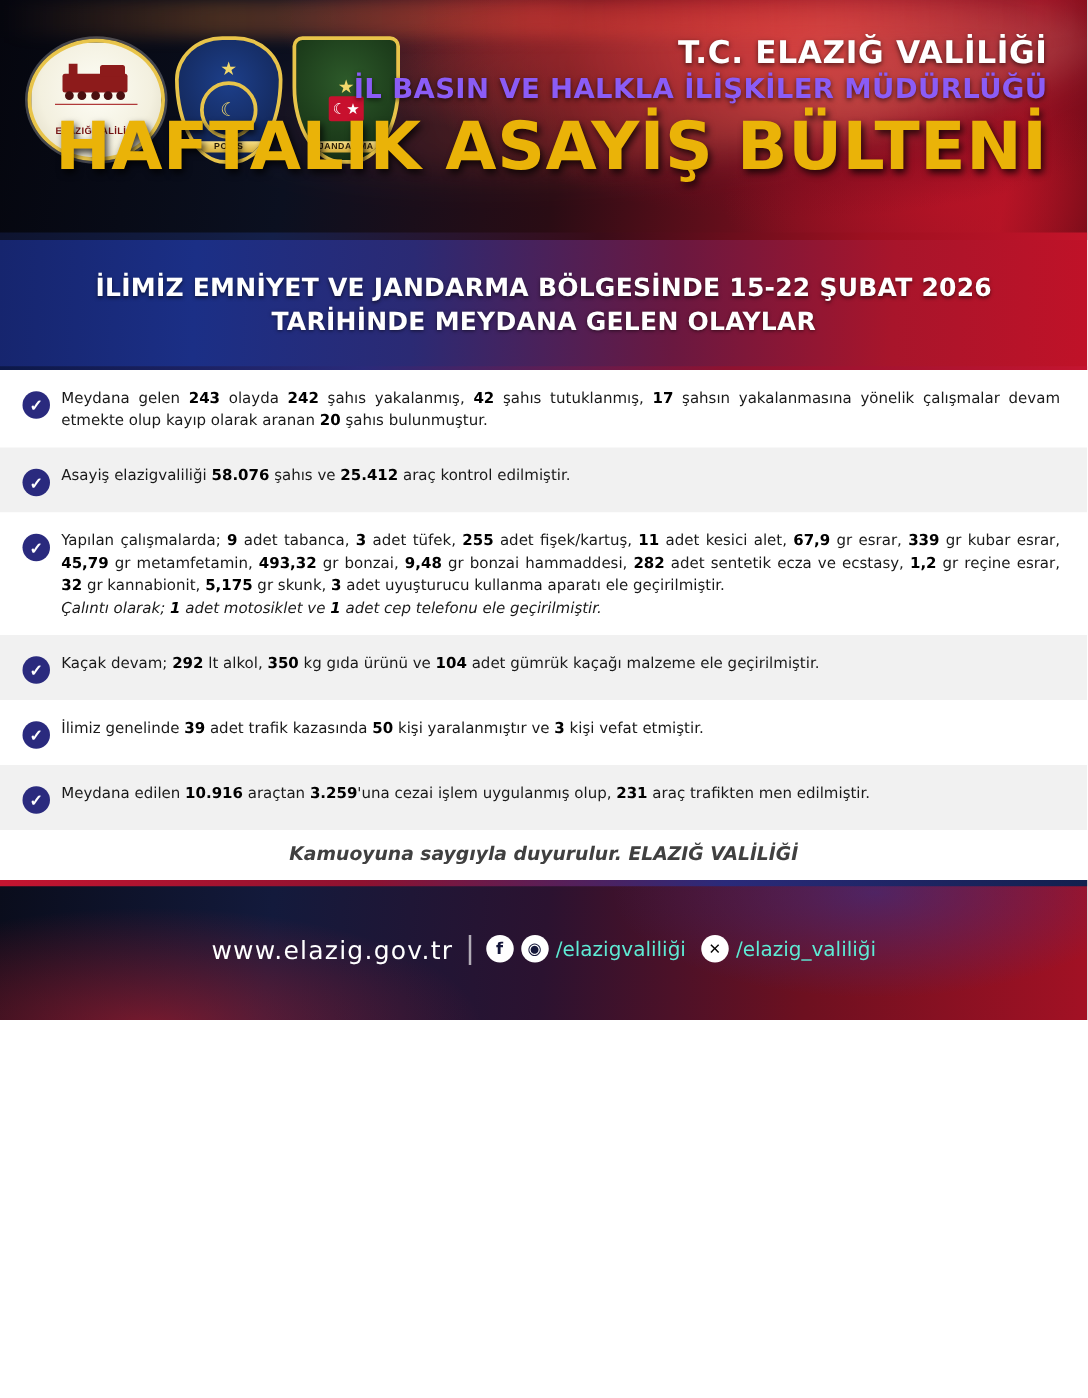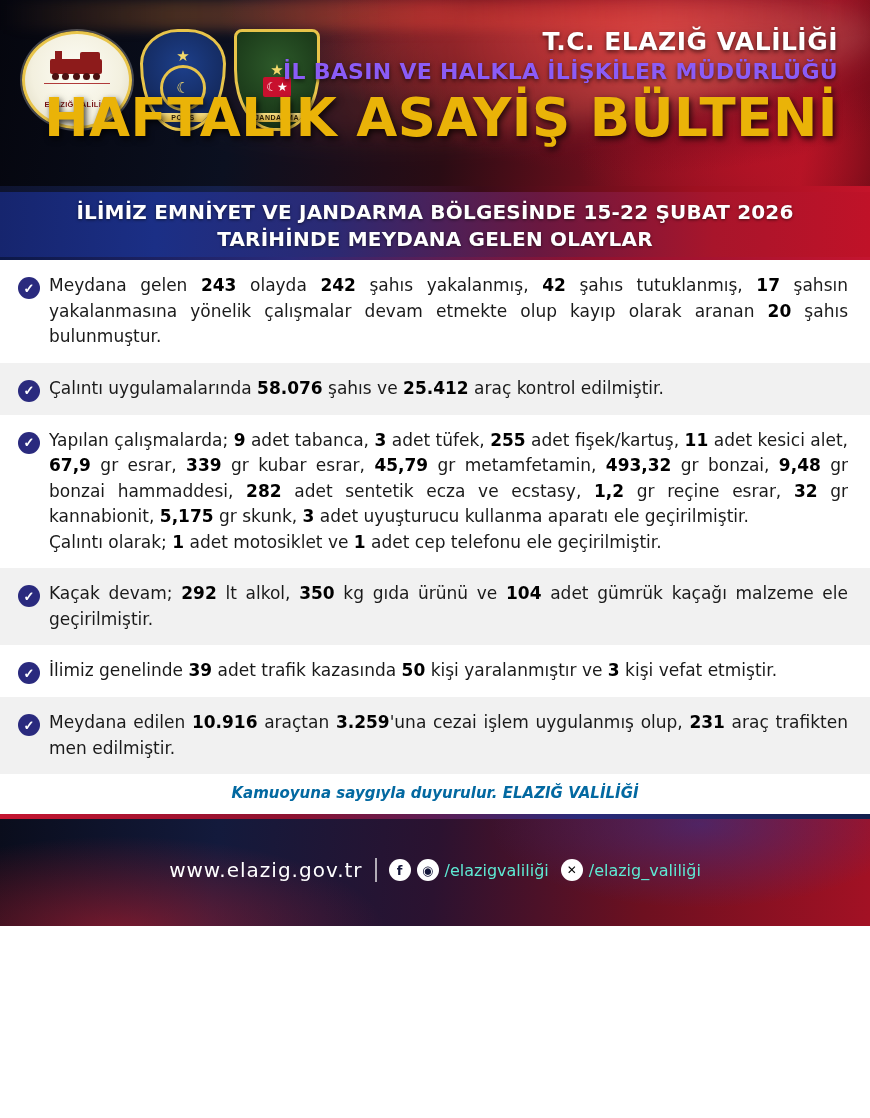--- a/index.html
+++ b/index.html
@@ -226,21 +226,21 @@
     color: #eab308;
     letter-spacing: 0.5px;
     margin-top: 6px;
     text-shadow: 2px 3px 6px rgba(0,0,0,0.75);
     line-height: 1.05;
   }
 
   
   .subtitle-bar {
     position: relative;
-    height: 68px;
+    height: 104px;
     background: linear-gradient(92deg, #16256e 0%, #1b2f86 18%, #2b2a74 38%, #6a1840 62%, #a8152b 82%, #c01228 100%);
     display: flex;
     flex-direction: column;
     align-items: center;
     justify-content: center;
     overflow: hidden;
   }
   .subtitle-bar::after {
     content: "";
     position: absolute;
@@ -283,37 +283,38 @@
     font-weight: bold;
     display: flex;
     align-items: center;
     justify-content: center;
     margin-top: 4px;
     line-height: 1;
   }
   .item-text {
     flex: 1 1 auto;
     font-family: "DejaVu Sans", sans-serif;
-    font-size: 17px;
+    font-size: 12px;
     color: #1a1a1a;
     line-height: 1.5;
     text-align: justify;
   }
   .item-text b {
     font-weight: bold;
     color: #000;
   }
   .item-text .line2 {
     display: block;
+    font-style: italic;
   }
 
   
   .closing {
     text-align: center;
-    color: #0369a1;
+    color: #404040;
     font-family: "DejaVu Sans", sans-serif;
     font-size: 15px;
     font-weight: bold;
     font-style: italic;
     padding: 10px 13px 12px;
     background: #ffffff;
   }
   .footer {
     position: relative;
     height: 112px;
@@ -334,21 +335,21 @@
   .footer-top-line {
     position: absolute;
     left: 0; right: 0; top: 0;
     height: 5px;
     background: linear-gradient(90deg, #c41530, #8e1230, #2a2a7a, #12204e);
   }
   .footer-inner {
     position: relative;
     z-index: 3;
     display: flex;
-    align-items: center;
+    align-items: flex-start;
     gap: 12px;
     color: #ffffff;
   }
   .footer-site {
     font-family: "DejaVu Sans", sans-serif;
     font-size: 20px;
     letter-spacing: 1px;
     color: #ffffff;
   }
   .footer-sep {
@@ -442,21 +443,21 @@
     <div class="subtitle-line">TARİHİNDE MEYDANA GELEN OLAYLAR</div>
   </div>
 
   <div class="content">
     <div class="item">
       <div class="check">✓</div>
       <div class="item-text"><span>Meydana gelen </span><b>243</b><span> olayda </span><b>242</b><span> şahıs yakalanmış, </span><b>42</b><span> şahıs tutuklanmış, </span><b>17</b><span> şahsın yakalanmasına yönelik çalışmalar devam etmekte olup kayıp olarak aranan </span><b>20</b><span> şahıs bulunmuştur.</span></div>
     </div>
     <div class="item alt">
       <div class="check">✓</div>
-      <div class="item-text"><span>Çalıntı uygulamalarında </span><b>58.076</b><span> şahıs ve </span><b>25.412</b><span>  araç kontrol edilmiştir.</span></div>
+      <div class="item-text"><span>Asayiş elazigvaliliği </span><b>58.076</b><span> şahıs ve </span><b>25.412</b><span>  araç kontrol edilmiştir.</span></div>
     </div>
     <div class="item">
       <div class="check">✓</div>
       <div class="item-text"><span>Yapılan çalışmalarda; </span><b>9</b><span> adet tabanca, </span><b>3</b><span> adet tüfek, </span><b>255</b><span> adet fişek/kartuş, </span><b>11</b><span> adet kesici alet, </span><b>67,9</b><span> gr esrar, </span><b>339</b><span> gr kubar esrar, </span><b>45,79</b><span> gr metamfetamin, </span><b>493,32</b><span> gr bonzai, </span><b>9,48</b><span> gr bonzai hammaddesi, </span><b>282</b><span> adet sentetik ecza ve ecstasy, </span><b>1,2</b><span> gr reçine esrar, </span><b>32</b><span> gr kannabionit, </span><b>5,175</b><span> gr skunk, </span><b>3</b><span> adet uyuşturucu kullanma aparatı  ele geçirilmiştir.</span><span class="line2"><span>Çalıntı olarak; </span><b>1</b><span> adet motosiklet ve </span><b>1</b><span> adet cep telefonu ele geçirilmiştir.</span></span></div>
     </div>
     <div class="item alt">
       <div class="check">✓</div>
       <div class="item-text"><span>Kaçak devam; </span><b>292</b><span> lt alkol, </span><b>350</b><span> kg gıda ürünü ve </span><b>104</b><span> adet gümrük kaçağı malzeme ele geçirilmiştir.</span></div>
     </div>
     <div class="item">

